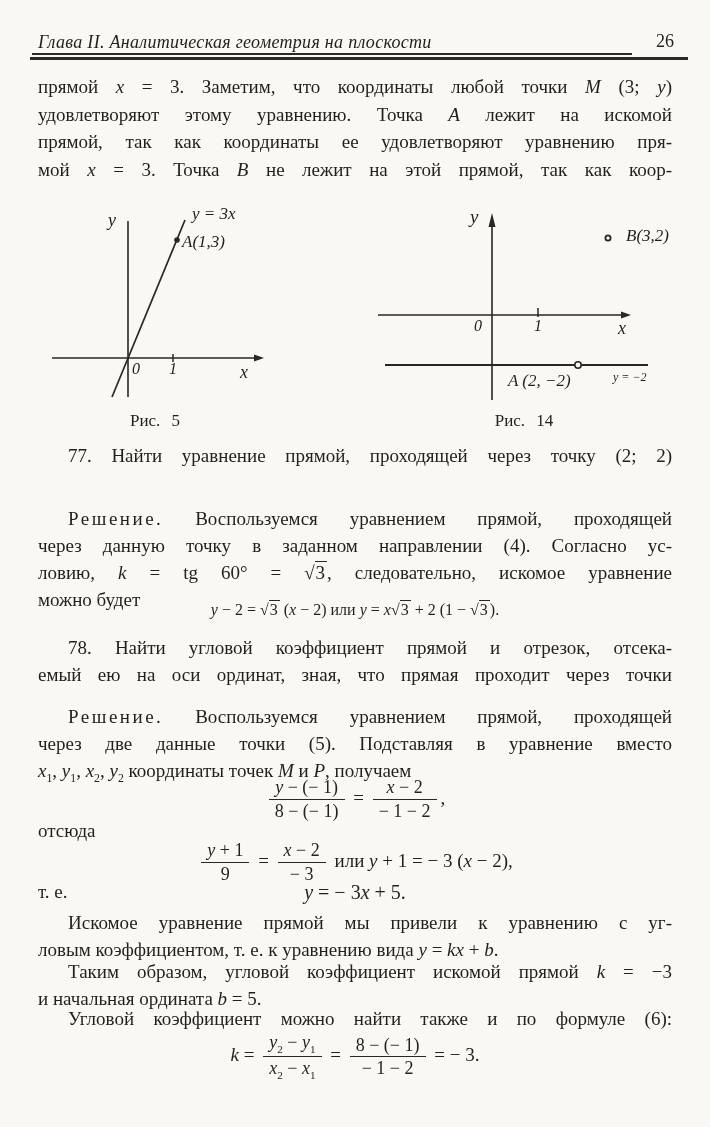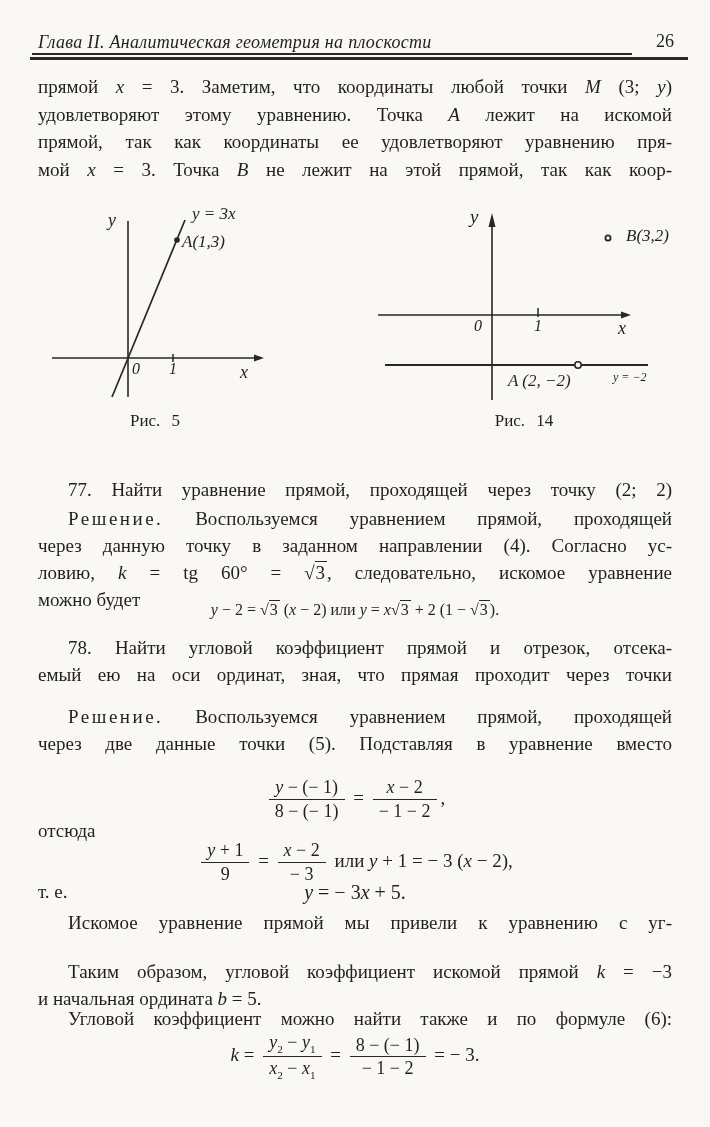--- a/index.html
+++ b/index.html
@@ -79,21 +79,21 @@
   <span class="flabel" style="left:100px;top:1px;font-size:19px">y</span>
   <span class="flabel" style="left:256px;top:21px">B(3,2)</span>
   <span class="flabel" style="left:104px;top:112px;font-size:16px">0</span>
   <span class="flabel" style="left:164px;top:112px;font-size:16px">1</span>
   <span class="flabel" style="left:248px;top:113px;font-size:18px">x</span>
   <span class="flabel" style="left:138px;top:166px">A (2, −2)</span>
   <span class="flabel" style="left:243px;top:165px;font-size:12px">y = −2</span>
 </div>
 <div class="abs fcap" style="left:464px;top:411px;width:120px">Рис. 14</div>
 
-<div class="abs col" style="top:476px;line-height:26.5px">
+<div class="abs col" style="top:442px;line-height:26.5px">
   <div class="line jl ind">77. Найти уравнение прямой, проходящей через точку (2; 2)</div>
 </div>
 
 <div class="abs col" style="top:505px;line-height:25.5px">
   <div class="line jl ind">
     <span class="solin">Решение.</span>
     <span>Воспользуемся уравнением прямой, проходящей</span>
   </div>
   <div class="line jl">через данную точку в заданном направлении (4). Согласно ус-</div>
   <div class="line jl">ловию, <i>k</i> = tg 60° = <span class="sq">√<span class="ov">3</span></span>,  следовательно,  искомое  уравнение</div>
@@ -106,20 +106,21 @@
   <div class="line jl ind">78. Найти угловой коэффициент прямой и отрезок,  отсека-</div>
   <div class="line jl">емый ею на оси ординат, зная, что прямая проходит через точки</div>
 </div>
 
 <div class="abs col" style="top:703px;line-height:26px">
   <div class="line jl ind">
     <span class="solin">Решение.</span>
     <span>Воспользуемся уравнением прямой, проходящей</span>
   </div>
   <div class="line jl">через две данные точки (5). Подставляя в уравнение вместо</div>
+  <div class="line ll"><i>x</i><sub>1</sub>, <i>y</i><sub>1</sub>, <i>x</i><sub>2</sub>, <i>y</i><sub>2</sub> координаты точек <i>M</i> и <i>P</i>, получаем</div>
 </div>
 
 <div class="abs col ctr" style="top:777px;font-size:19px">
   <span class="frac">
     <span class="num"><i>y</i> − (− 1)</span>
     <span class="den">8 − (− 1)</span>
   </span>
   <span>=</span>
   <span class="frac">
     <span class="num"><i>x</i> − 2</span>
@@ -143,20 +144,21 @@
   <span><i>y</i> + 1 = − 3 (<i>x</i> − 2),</span>
 </div>
 
 <div class="abs col" style="top:881px;height:26px">
   <span class="abs" style="left:0;top:0;font-size:19px">т. е.</span>
   <div class="ctr" style="font-size:20px"><i>y</i> = − 3<i>x</i> + 5.</div>
 </div>
 
 <div class="abs col" style="top:909px;line-height:26px">
   <div class="line jl ind">Искомое уравнение прямой  мы привели  к  уравнению  с  уг-</div>
+  <div class="line ll">ловым коэффициентом, т. е. к уравнению вида <i>y</i> = <i>kx</i> + <i>b</i>.</div>
 </div>
 
 <div class="abs col" style="top:958px;line-height:26px">
   <div class="line jl ind">Таким образом, угловой коэффициент искомой прямой <i>k</i> = −3</div>
   <div class="line ll">и начальная ордината <i>b</i> = 5.</div>
 </div>
 
 <div class="abs col" style="top:1005px;line-height:26px">
   <div class="line jl ind">Угловой коэффициент можно найти также и по формуле (6):</div>
 </div>

